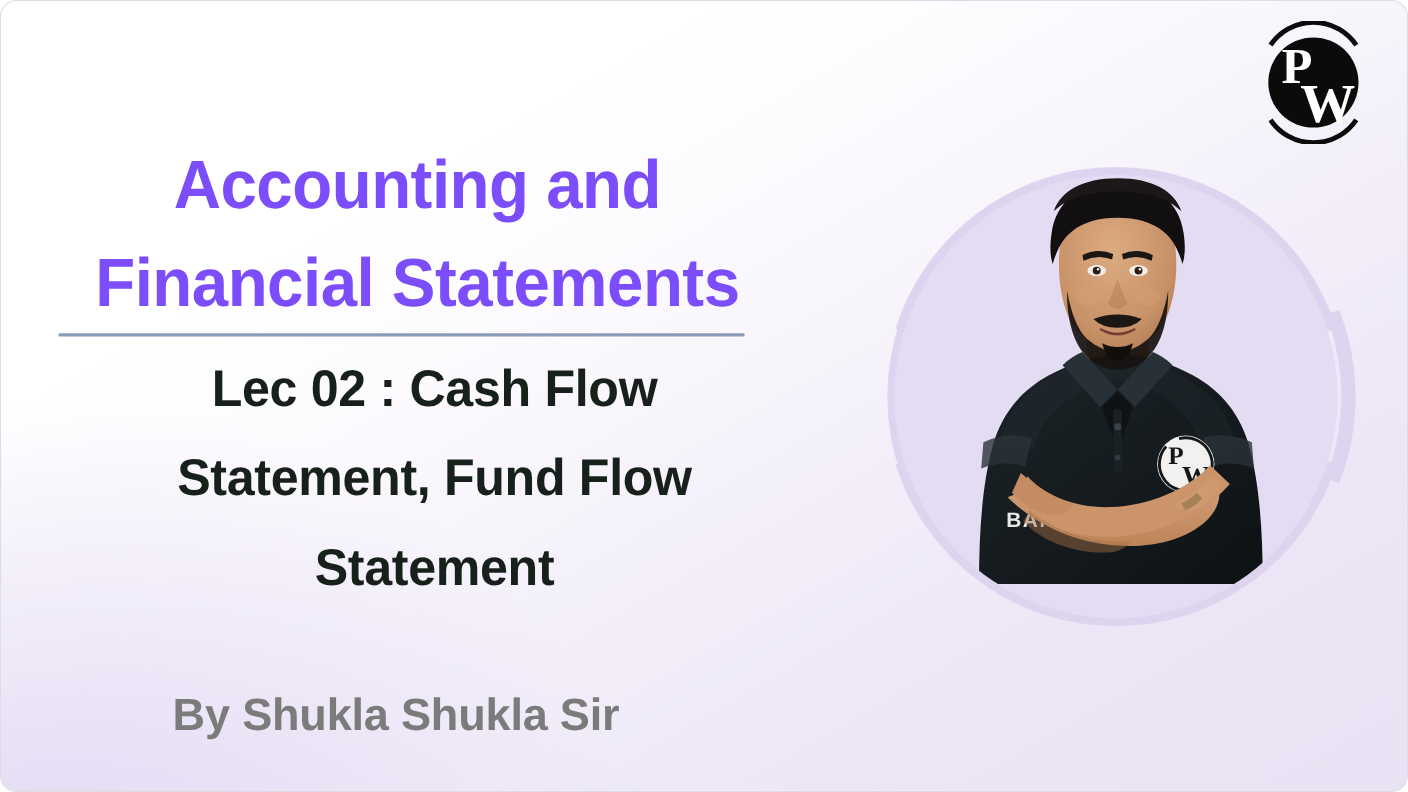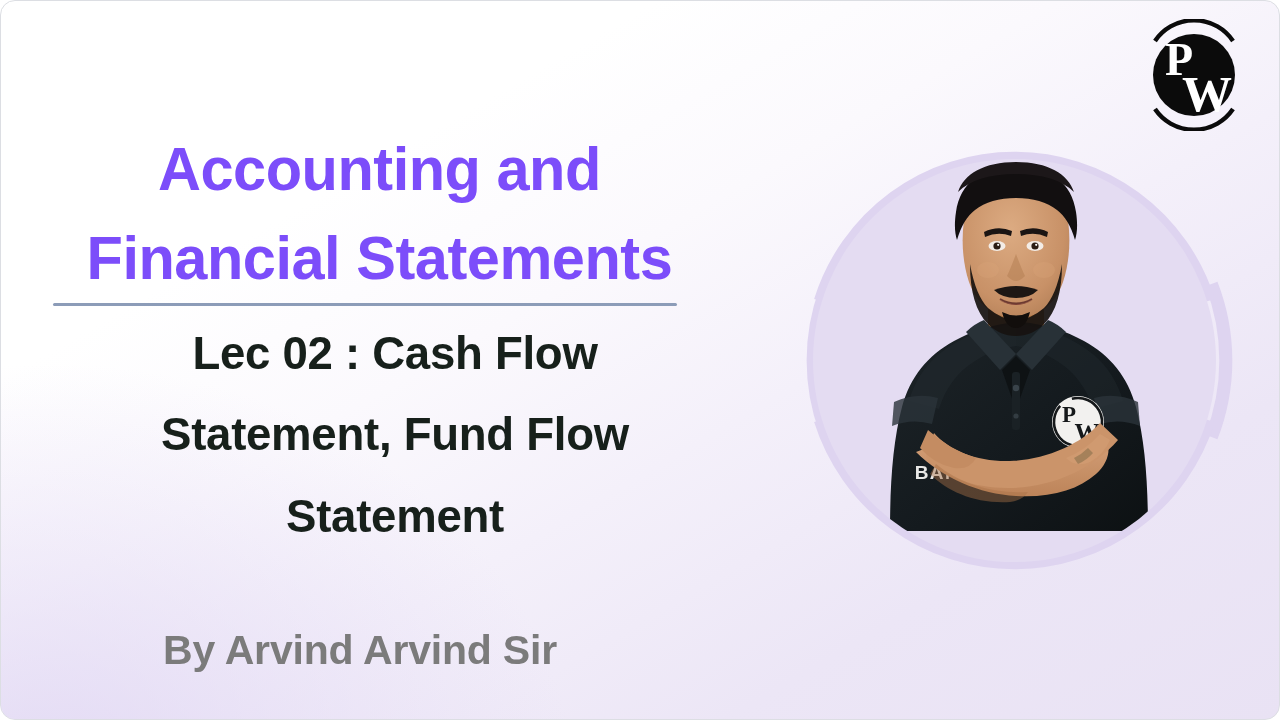--- a/index.html
+++ b/index.html
@@ -114,21 +114,21 @@
 
     <div class="title">Accounting and
 Financial Statements</div>
 
     <div class="rule"></div>
 
     <div class="subtitle">Lec 02 : Cash Flow
 Statement, Fund Flow
 Statement</div>
 
-    <div class="byline">By Arvind Arvind Sir</div>
+    <div class="byline">By Shukla Shukla Sir</div>
   </div>
 
   <div class="portrait">
 
     <svg class="ring-svg" viewBox="0 0 453 453">
       <g fill="none" stroke="#ded4f0" stroke-width="13" stroke-linecap="butt">
 
         <path d="M 29.6 303.0
                  A 210 210 0 0 1 29.6 150.0" transform="rotate(180 226.5 226.5)"></path>
 

